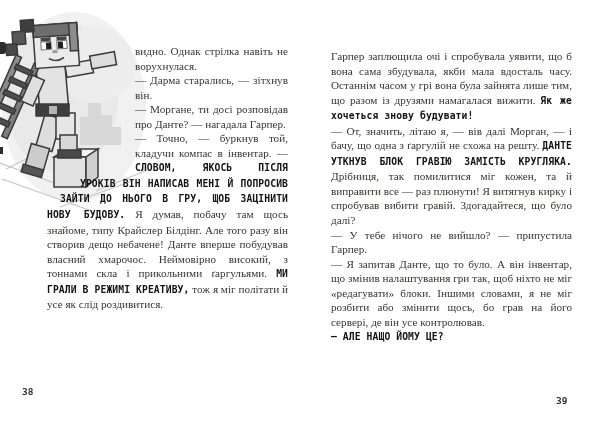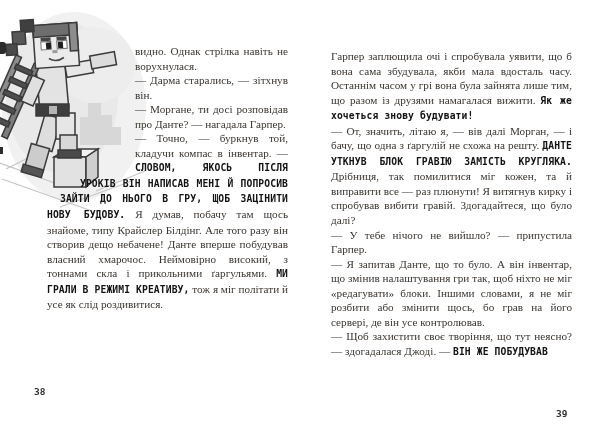--- a/index.html
+++ b/index.html
@@ -27,22 +27,22 @@
   
   .wrap-spacer{float:left;clear:left;}
   #spacer-a{width:88px;height:118px;}
   #spacer-b{width:33px;height:15px;}
   #spacer-c{width:13px;height:15px;}
   .page-number{
     position:absolute;
     font-family:"DejaVu Sans Mono", monospace;
     font-weight:bold;font-size:9.5px;color:#2f2f2f;
   }
-  #pageno-left{left:34px;top:386px;}
-  #pageno-right{left:556px;top:408px;}
+  #pageno-left{left:22px;top:386px;}
+  #pageno-right{left:556px;top:395px;}
   #illustration{position:absolute;left:0;top:5px;}
   .smudge{position:absolute;background:#2c2c2c;}
   #smudge-1{left:0;top:42px;width:6px;height:12px;border-radius:0 3px 3px 0;}
   #smudge-2{left:0;top:147px;width:3px;height:7px;}
 </style>
 </head>
 <body>
 
 <svg id="illustration" width="150" height="210" viewBox="0 0 150 210" xmlns="http://www.w3.org/2000/svg">
 
@@ -151,17 +151,17 @@
     <p class="para"><span class="seg-s">— Дарма старались, — зітхнув він.</span></p>
     <p class="para"><span class="seg-s">— Моргане, ти досі розповідав про Данте? — нагадала Гарпер.</span></p>
     <p class="para"><span class="seg-s">— Точно, — буркнув той, кладучи компас в інвентар. — </span><span class="seg-b">СЛОВОМ, ЯКОСЬ ПІСЛЯ УРОКІВ ВІН НАПИСАВ МЕНІ Й ПОПРОСИВ ЗАЙТИ ДО НЬОГО В ГРУ, ЩОБ ЗАЦІНИТИ НОВУ БУДОВУ.</span><span class="seg-s"> Я думав, побачу там щось знайоме, типу Крайслер Білдінг. Але того разу він створив дещо небачене! Данте вперше побудував </span><span class="seg-i">власний</span><span class="seg-s"> хмарочос. Неймовірно високий, з тоннами скла і прикольними ґаргульями. </span><span class="seg-b">МИ ГРАЛИ В РЕЖИМІ КРЕАТИВУ,</span><span class="seg-s"> тож я міг політати й усе як слід роздивитися.</span></p>
   </div>
 
 <div class="page-text" id="right-text">
     <p class="para"><span class="seg-s">Гарпер заплющила очі і спробувала уявити, що б вона сама збудувала, якби мала вдосталь часу. Останнім часом у грі вона була зайнята лише тим, що разом із друзями намагалася вижити. </span><span class="seg-b">Як же хочеться знову будувати!</span></p>
     <p class="para"><span class="seg-s">— От, значить, літаю я, — вів далі Морган, — і бачу, що одна з ґаргулій не схожа на решту. </span><span class="seg-b">ДАНТЕ УТКНУВ БЛОК ГРАВІЮ ЗАМІСТЬ КРУГЛЯКА.</span><span class="seg-s"> Дрібниця, так помилитися міг кожен, та й виправити все — раз плюнути! Я витягнув кирку і спробував вибити гравій. Здогадайтеся, що було далі?</span></p>
     <p class="para"><span class="seg-s">— У тебе нічого не вийшло? — припустила Гарпер.</span></p>
     <p class="para"><span class="seg-s">— Я запитав Данте, що то було. А </span><span class="seg-i">він</span><span class="seg-s"> інвентар, що </span><span class="seg-i">змінив</span><span class="seg-s"> налаштування гри так, щоб ніхто не міг «редагувати» блоки. Іншими словами, я не міг розбити або змінити щось, бо грав на його сервері, де він усе контролював.</span></p>
-    <p class="para"><span class="seg-s">— Щоб захистити своє творіння, що тут неясно? — здогадалася Джоді. — </span><span class="seg-b">ВІН ЖЕ ПОБУДУВАВ</span></p>
+    <p class="para"><span class="seg-b">— АЛЕ НАЩО ЙОМУ ЦЕ?</span></p>
   </div>
 
 <span class="page-number" id="pageno-left">38</span>
 <span class="page-number" id="pageno-right">39</span>
 
 </body></html>

